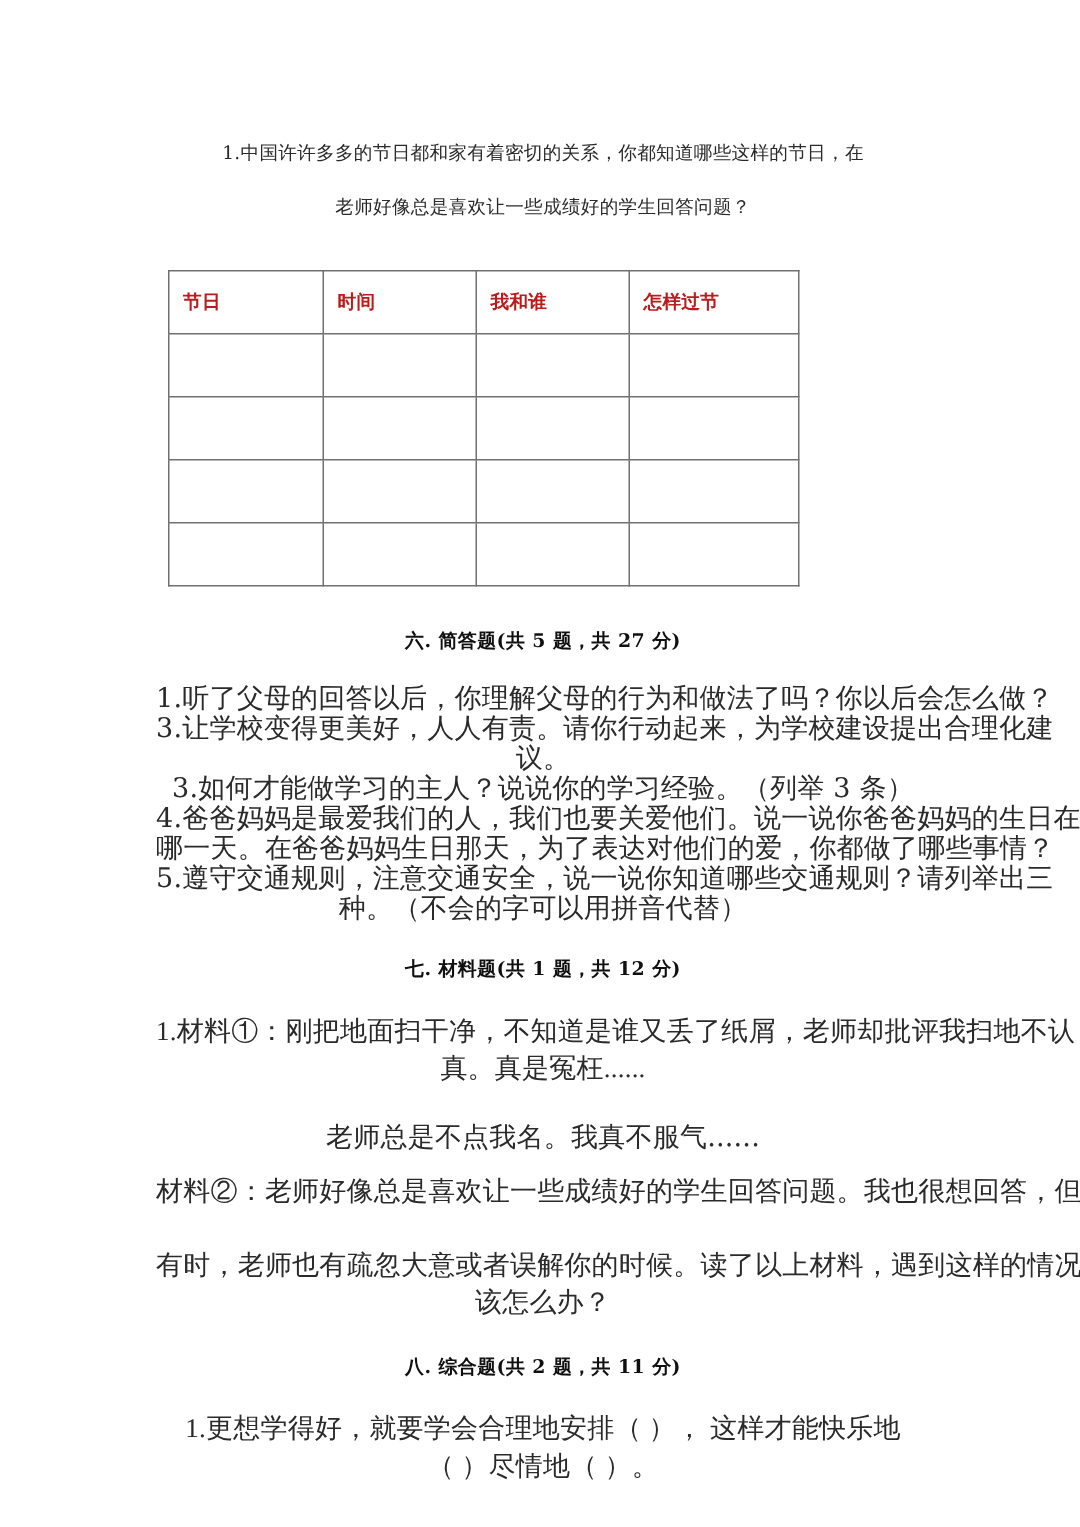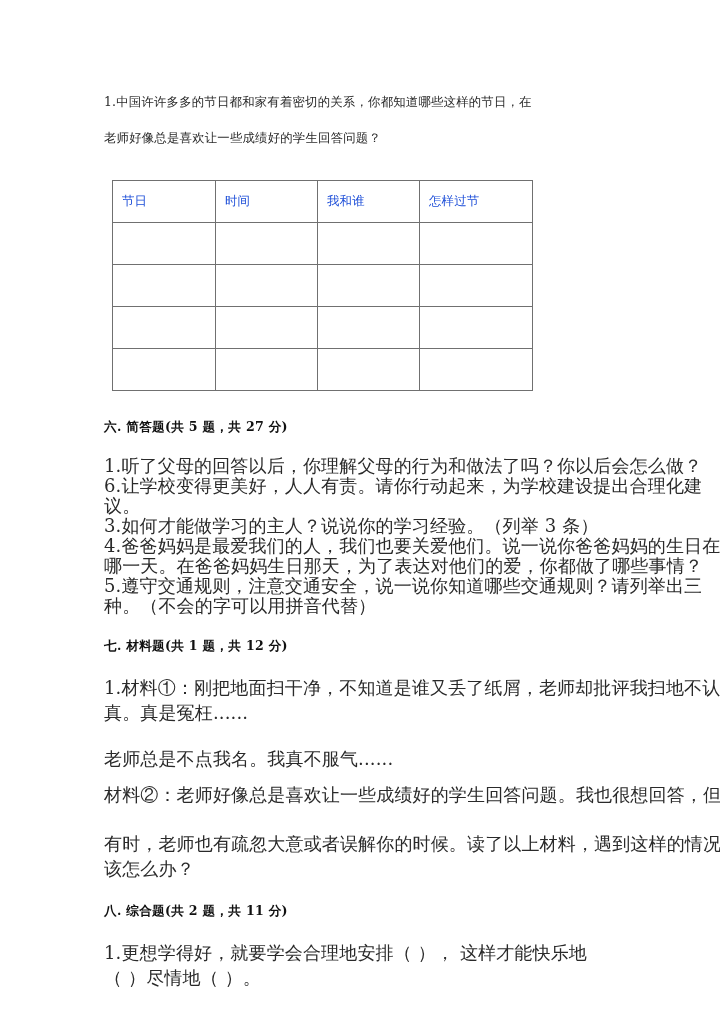--- a/index.html
+++ b/index.html
@@ -55,47 +55,48 @@
   .para {
     font-size: 18px;
     color: #2a2a2a;
     letter-spacing: 0.15px;
     margin: 0;
   }
   .para .ln { display: block; white-space: nowrap; }
 
   .tight { line-height: 20px; }
   .loose { line-height: 36px; }
-  .mid   { line-height: 25px; }
+  .mid   { line-height: 25px; font-family: Liberation Serif, serif; }
 
   
-  .blk { margin: 0; padding: 0; }
+  .blk { margin: 0; padding: 0; text-align: center; }
 
   .gap-table   { height: 24px; }
   .gap-a       { height: 28px; }
   .gap-b       { height: 20px; }
   .gap-c       { height: 16px; }
   .gap-f       { height: 22px; }
   .gap-g       { height: 18px; }
 
   
   .festival-table {
     border-collapse: collapse;
     width: 420px;
     margin-left: 8px;
     table-layout: fixed;
   }
   .festival-table td {
     border: 1px solid #707070;
     height: 40px;
     padding: 0 0 0 9px;
     font-size: 12.4px;
-    color: #1d4ed8;
+    color: #b91c1c;
     vertical-align: middle;
     letter-spacing: 0.2px;
+    font-weight: bold;
   }
   .festival-table col.c1 { width: 103px; }
   .festival-table col.c2 { width: 102px; }
   .festival-table col.c3 { width: 102px; }
   .festival-table col.c4 { width: 113px; }
   .festival-table tr.head td { height: 41px; }
   .festival-table tr.body td { height: 41px; }
 </style>
 </head>
 <body>
@@ -154,21 +155,21 @@
     <div class="gap-a"></div>
 
     <div class="sec-heading blk">六. 简答题(共 5 题，共 27 分)</div>
 
     <div class="gap-b"></div>
 
     <div class="para tight blk">
       <span class="ln">1.听了父母的回答以后，你理解父母的行为和做法了吗？你以后会怎么做？</span>
     </div>
     <div class="para tight blk">
-      <span class="ln">6.让学校变得更美好，人人有责。请你行动起来，为学校建设提出合理化建</span>
+      <span class="ln">3.让学校变得更美好，人人有责。请你行动起来，为学校建设提出合理化建</span>
       <span class="ln">议。</span>
     </div>
     <div class="para tight blk">
       <span class="ln">3.如何才能做学习的主人？说说你的学习经验。（列举 3 条）</span>
     </div>
     <div class="para tight blk">
       <span class="ln">4.爸爸妈妈是最爱我们的人，我们也要关爱他们。说一说你爸爸妈妈的生日在</span>
       <span class="ln">哪一天。在爸爸妈妈生日那天，为了表达对他们的爱，你都做了哪些事情？</span>
     </div>
     <div class="para tight blk">

